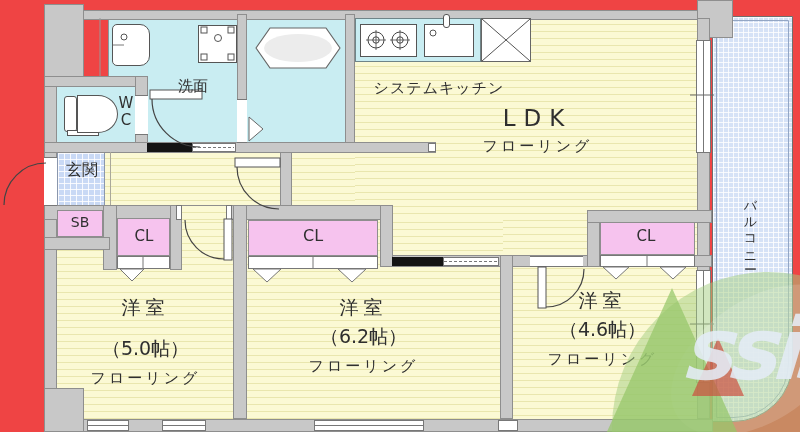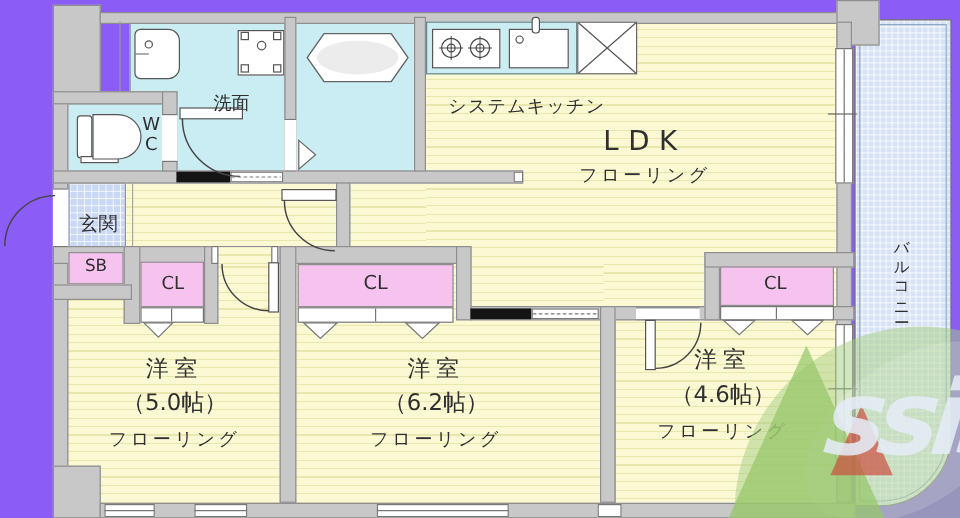--- a/index.html
+++ b/index.html
@@ -1,16 +1,16 @@
 <!DOCTYPE html>
 <html><head>
 <meta charset="utf-8">
 <style>
   html,body{margin:0;padding:0;background:#fff;}
-  #plan{position:relative;width:800px;height:432px;background:#8b5cf6;overflow:hidden;
+  #plan{position:relative;width:800px;height:432px;background:#ef4444;overflow:hidden;
         font-family:"DejaVu Sans","Liberation Sans",sans-serif;color:#2f2f2f;}
   .abs{position:absolute;}
   .wall{position:absolute;background:#c8c8c8;border:1px solid #8e8e8e;box-sizing:border-box;}
   .yellow{position:absolute;background:repeating-linear-gradient(180deg,#fbf9d4 0px,#fbf9d4 6px,#e9e6ae 6px,#e9e6ae 7px);}
   .cyan{position:absolute;background:#c9edf2;border:1px solid #86999c;box-sizing:border-box;}
   .pink{position:absolute;background:#f6c3ee;border:1px solid #8e8e8e;box-sizing:border-box;}
   .white{position:absolute;background:#ffffff;border:1px solid #777;box-sizing:border-box;}
   .blackbar{position:absolute;background:#141414;}
   .gridblue{position:absolute;background-color:#c9d9f5;
     background-image:linear-gradient(rgba(255,255,255,.85) 1px,transparent 1px),
@@ -194,29 +194,29 @@
   </div>
   <div class="lbl lbllayer" style="left:114px;top:95px;width:24px;font-size:15px;line-height:17px;">
     <div>W</div>
     <div>C</div>
   </div>
   <div class="lbl lbllayer" style="left:364px;top:79px;width:150px;font-size:15px;letter-spacing:1px;">システムキッチン</div>
   <div class="lbl lbllayer" style="left:445px;top:103px;width:185px;">
     <div style="font-size:23px;line-height:30px;letter-spacing:8px;">LDK</div>
     <div style="font-size:15px;line-height:26px;letter-spacing:3px;">フローリング</div>
   </div>
-  <div class="lbl lbllayer" style="left:62px;top:177px;width:40px;font-size:16px;">玄関</div>
+  <div class="lbl lbllayer" style="left:62px;top:160px;width:40px;font-size:16px;">玄関</div>
   <div class="lbl lbllayer" style="left:66px;top:214px;width:28px;font-size:14px;">SB</div>
   <div class="lbl lbllayer" style="left:129px;top:227px;width:30px;font-size:15px;">CL</div>
   <div class="lbl lbllayer" style="left:297px;top:226px;width:32px;font-size:16px;">CL</div>
   <div class="lbl lbllayer" style="left:630px;top:227px;width:32px;font-size:15px;">CL</div>
 
   <div class="lbl lbllayer" style="left:58px;top:294px;width:175px;">
     <div style="font-size:19px;line-height:27px;letter-spacing:5px;">洋室</div>
-    <div style="font-size:19px;line-height:31px;">（5.0帖）</div>
+    <div style="font-size:19px;line-height:31px;margin-top:12px;">（5.0帖）</div>
     <div style="font-size:15px;line-height:28px;letter-spacing:3px;">フローリング</div>
   </div>
   <div class="lbl lbllayer" style="left:276px;top:294px;width:175px;">
     <div style="font-size:19px;line-height:27px;letter-spacing:5px;">洋室</div>
     <div style="font-size:19px;line-height:31px;">（6.2帖）</div>
     <div style="font-size:15px;line-height:28px;letter-spacing:3px;">フローリング</div>
   </div>
   <div class="lbl lbllayer" style="left:515px;top:287px;width:175px;">
     <div style="font-size:19px;line-height:27px;letter-spacing:5px;">洋室</div>
     <div style="font-size:19px;line-height:31px;">（4.6帖）</div>

